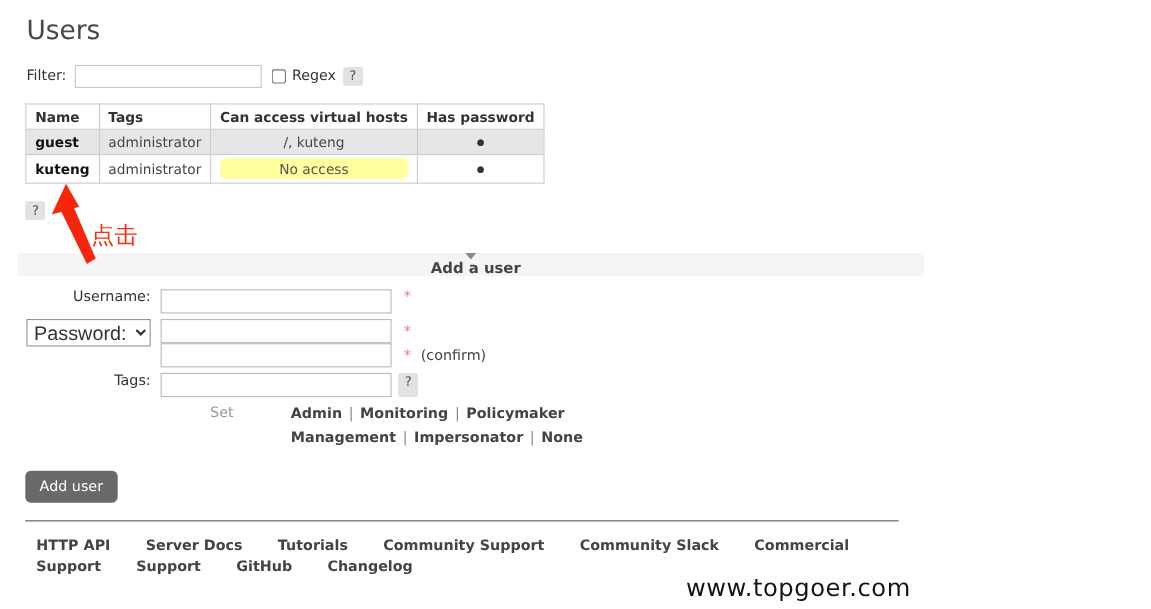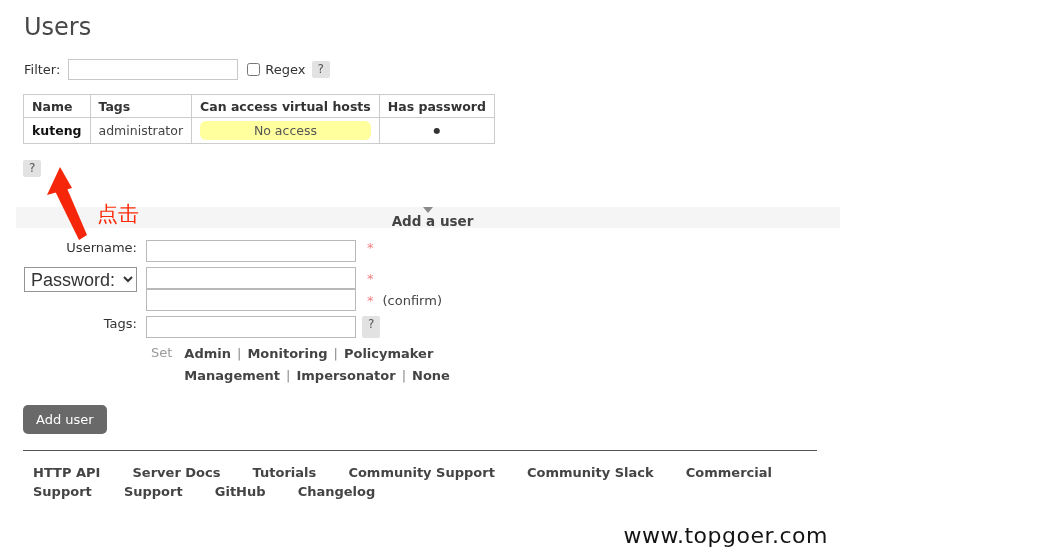--- a/index.html
+++ b/index.html
@@ -28,36 +28,36 @@
   th.c-pw   { min-width:78px; }
   tr.row-alt { background:#e6e6e6; }
   td.center { text-align:center; }
   td.bold-name { font-weight:bold; color:#111; cursor:pointer; }
   .yellow-pill { background:#ffff9e; border-radius:6px; padding:2px 0; display:block; text-align:center; color:#555; }
   td.dot { font-size:8px; color:#333; }
 
   .table-help { margin:13px 0 0 23px; }
 
   .annotation-arrow { position:absolute; left:35px; top:163px; pointer-events:none; }
-  .annotation-text { position:absolute; left:97px; top:200px; font-size:21px; color:#fe2b09; pointer-events:none; }
+  .annotation-text { position:absolute; left:83px; top:200px; font-size:21px; color:#fe2b09; pointer-events:none; }
 
   .add-bar { margin-top:30px;flex-direction:column; }
 
   .form { margin:12px 0 0 24px; font-size:13px; }
   .frow { display:flex; margin-bottom:5px; }
   .lblcol { width:122px; text-align:right; padding-right:9px; color:#333; }
   input.finput { width:210px; height:22px; border:1px solid #b9b9b9; padding:1px 5px; font-size:12px; outline:none; }
   .star { color:#f08080; margin-left:11px; }
   .pw-left { width:122px; padding-right:9px; }
   select.pw-select { width:113px; height:25px; border:1px solid #949494; background:#fff; font-size:18px; color:#333; padding:0 2px; }
   .pw-marks { display:flex; flex-direction:column; justify-content:space-between; height:44px; }
   .pw-marks .line { height:22px; display:flex; align-items:center; }
   .confirm-label { color:#444; margin-left:9px; }
 
-  .set-row { align-items:flex-start; margin-top:1px; }
+  .set-row { align-items:flex-start; margin-top:1px;gap:40px; }
   .set-label { color:#9a9a9a; margin:2px 12px 0 5px; }
   .tag-links { width:260px; line-height:22px; }
   .tag-link { font-weight:bold; color:#444; cursor:pointer; }
   .sep { color:#8a8a8a; margin:0 6px; }
 
   .add-user-btn { margin:13px 0 0 23px; background:#696969; color:#fff; border:none; border-radius:5px; padding:7px 13px; font-size:13px; cursor:pointer; font-family:inherit; }
 
   .footer { margin:16px 23px 0 23px; border-top:1px solid #545454; padding:11px 0 0 10px; }
   .footer-link { font-weight:bold; font-size:13px; color:#444; margin-right:27px; cursor:pointer; }
 
@@ -83,20 +83,26 @@
   <table class="users">
     <thead>
       <tr>
         <th class="c-name">Name</th>
         <th class="c-tags">Tags</th>
         <th class="c-vh">Can access virtual hosts</th>
         <th class="c-pw">Has password</th>
       </tr>
     </thead>
     <tbody>
+      <tr class="row-alt">
+        <td class="bold-name">guest</td>
+        <td>administrator</td>
+        <td class="center">/, kuteng</td>
+        <td class="center dot">●</td>
+      </tr>
       <tr>
         <td class="bold-name">kuteng</td>
         <td>administrator</td>
         <td class="center">
           <span class="yellow-pill">No access</span>
         </td>
         <td class="center dot">●</td>
       </tr>
     </tbody>
   </table>

